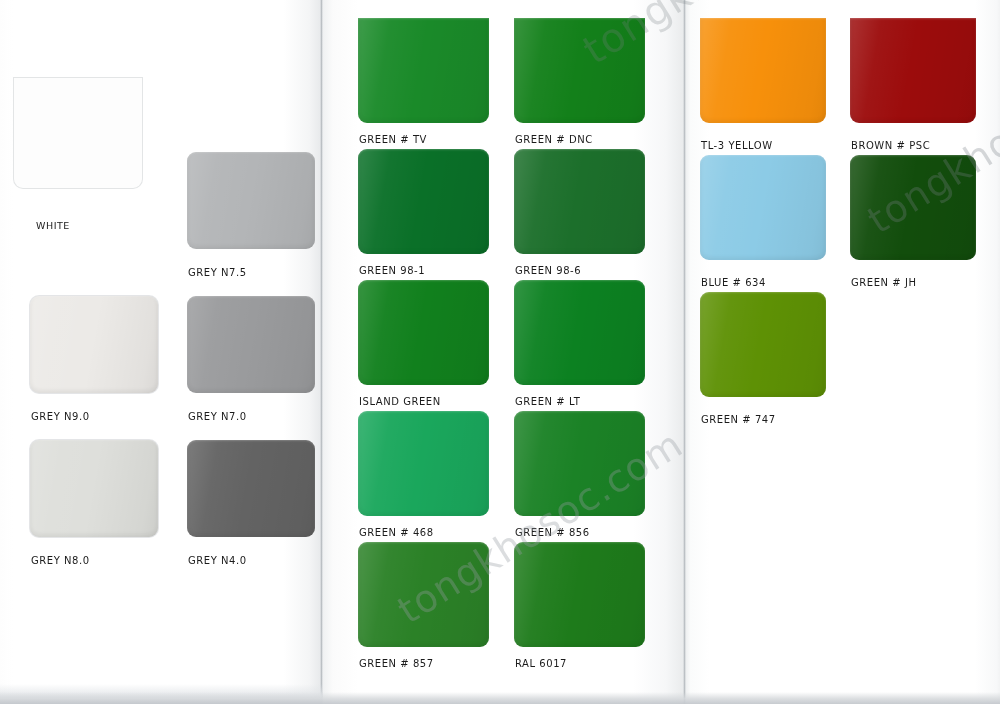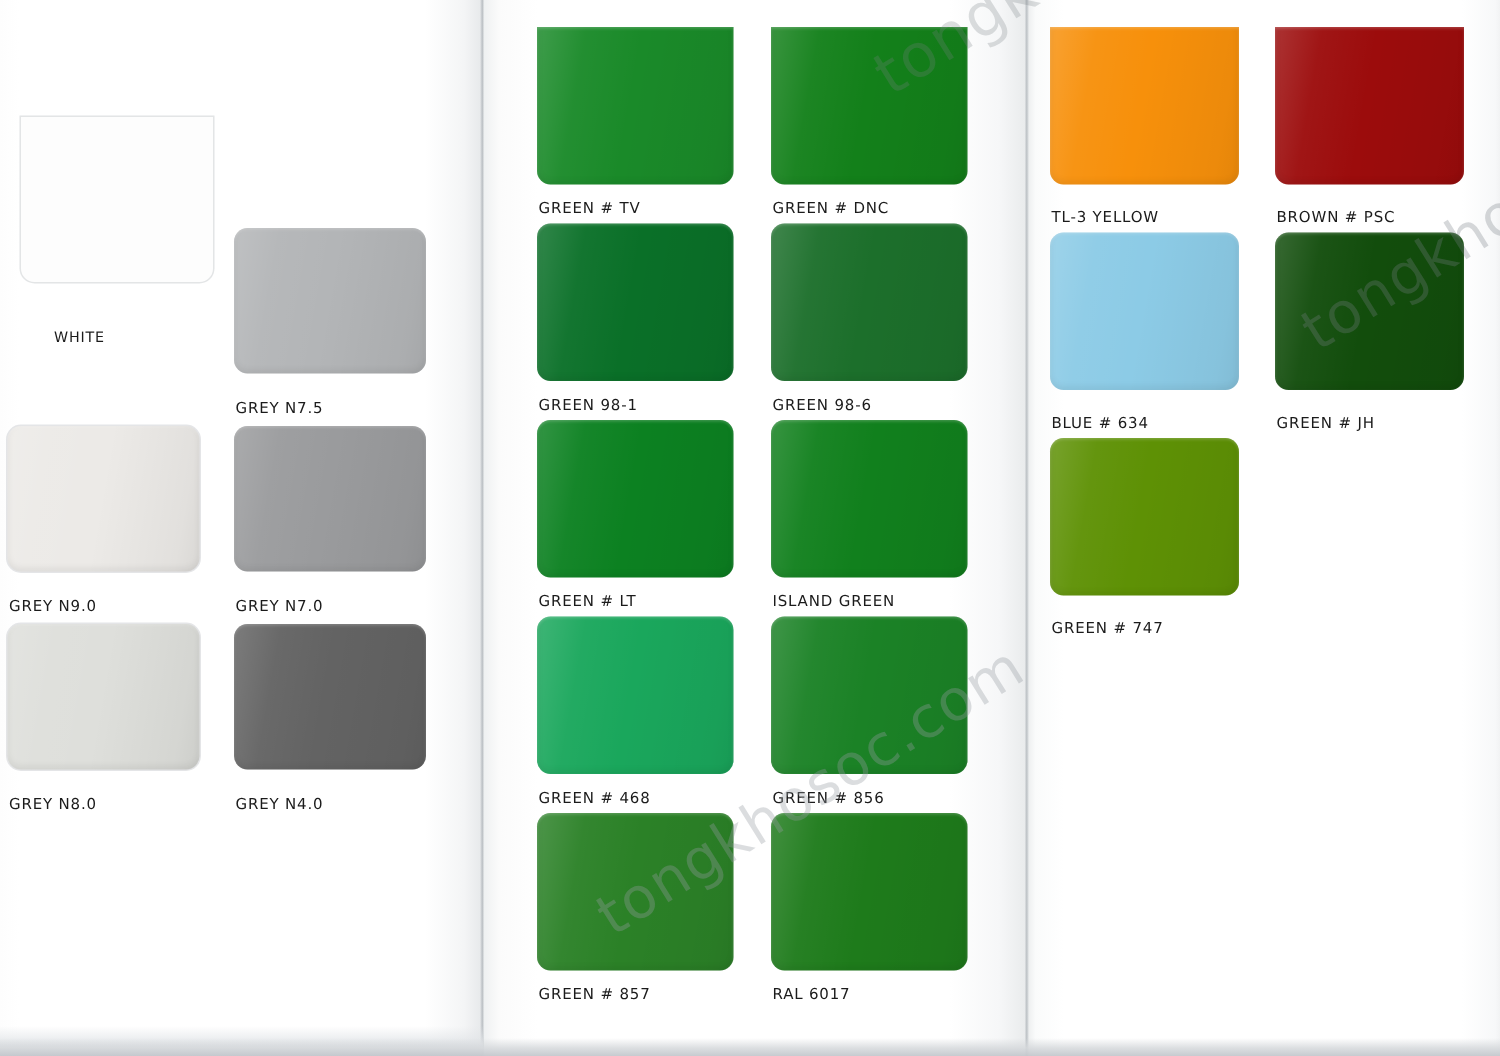--- a/index.html
+++ b/index.html
@@ -68,26 +68,27 @@
     height: 20px;
     background: linear-gradient(to bottom, rgba(255,255,255,0) 0%, rgba(226,229,232,.9) 60%, rgba(205,209,214,1) 100%);
   }
 
   
   .grid {
     position: absolute;
     display: grid;
   }
   #grid-grey {
-    left: 5px;
+    left: 30px;
     top: 152px;
     width: 296px;
     grid-template-columns: 145px 145px;
     column-gap: 6px;
     row-gap: 0px;
+    gap: 12px;
   }
   #grid-green {
     left: 358px;
     top: 18px;
     width: 304px;
     grid-template-columns: 148px 148px;
     column-gap: 8px;
     row-gap: 0px;
   }
   #grid-mixed {
@@ -256,26 +257,26 @@
       </div>
       <div class="cell">
         <div class="chip" style="background: rgb(10, 112, 40);"></div>
         <div class="swatch-label">GREEN 98-1</div>
       </div>
       <div class="cell">
         <div class="chip" style="background: rgb(28, 111, 43);"></div>
         <div class="swatch-label">GREEN 98-6</div>
       </div>
       <div class="cell">
+        <div class="chip" style="background: rgb(17, 128, 29);"></div>
+        <div class="swatch-label">ISLAND GREEN</div>
+      </div>
+      <div class="cell">
         <div class="chip" style="background: rgb(12, 129, 33);"></div>
         <div class="swatch-label">GREEN # LT</div>
-      </div>
-      <div class="cell">
-        <div class="chip" style="background: rgb(17, 128, 29);"></div>
-        <div class="swatch-label">ISLAND GREEN</div>
       </div>
       <div class="cell">
         <div class="chip" style="background: rgb(26, 167, 92);"></div>
         <div class="swatch-label">GREEN # 468</div>
       </div>
       <div class="cell">
         <div class="chip" style="background: rgb(27, 130, 38);"></div>
         <div class="swatch-label">GREEN # 856</div>
       </div>
       <div class="cell">

